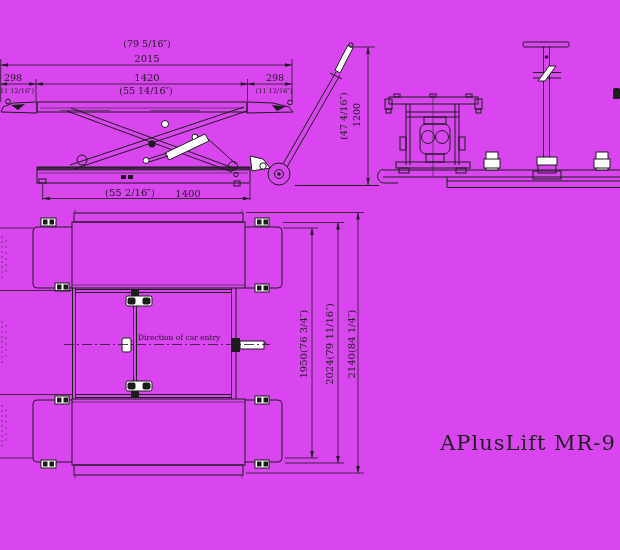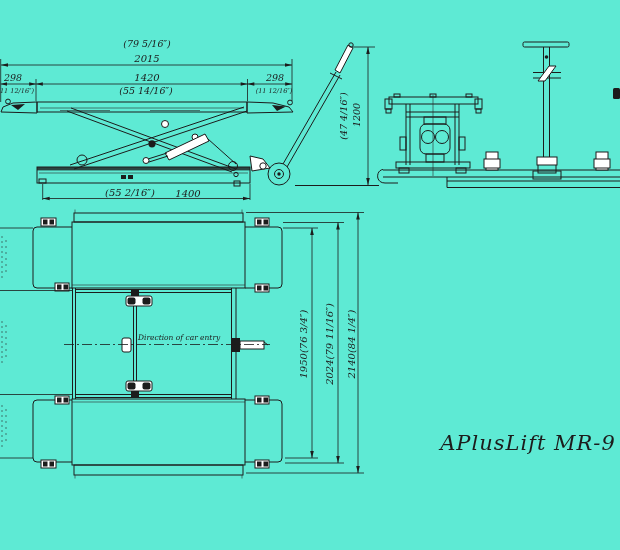--- a/index.html
+++ b/index.html
@@ -1,17 +1,17 @@
 <!DOCTYPE html>
 <html><head>
 <meta charset="utf-8">
 <style>
   html,body{margin:0;padding:0;background:#fff;}
-  .canvas{position:relative;width:620px;height:550px;background:#5eead4;overflow:hidden;
-          font-family:"DejaVu Serif", serif;font-style:italic;}
+  .canvas{position:relative;width:620px;height:550px;background:#d946ef;overflow:hidden;
+          font-family:"DejaVu Serif", serif;}
   svg{position:absolute;left:0;top:0;}
   svg text{fill:#1c1c1c;}
   .ln{stroke:#1c1c1c;fill:none;stroke-width:1;}
   .lnthin{stroke:#2a2a2a;fill:none;stroke-width:0.6;}
   .fillb{fill:#1c1c1c;stroke:none;}
   .fillw{fill:#ffffff;stroke:#1c1c1c;stroke-width:1;}
   .dim{stroke:#1c1c1c;fill:none;stroke-width:0.8;}
   .t10{font-size:10px;}
   .t95{font-size:9.5px;}
   .t65{font-size:6.5px;}

